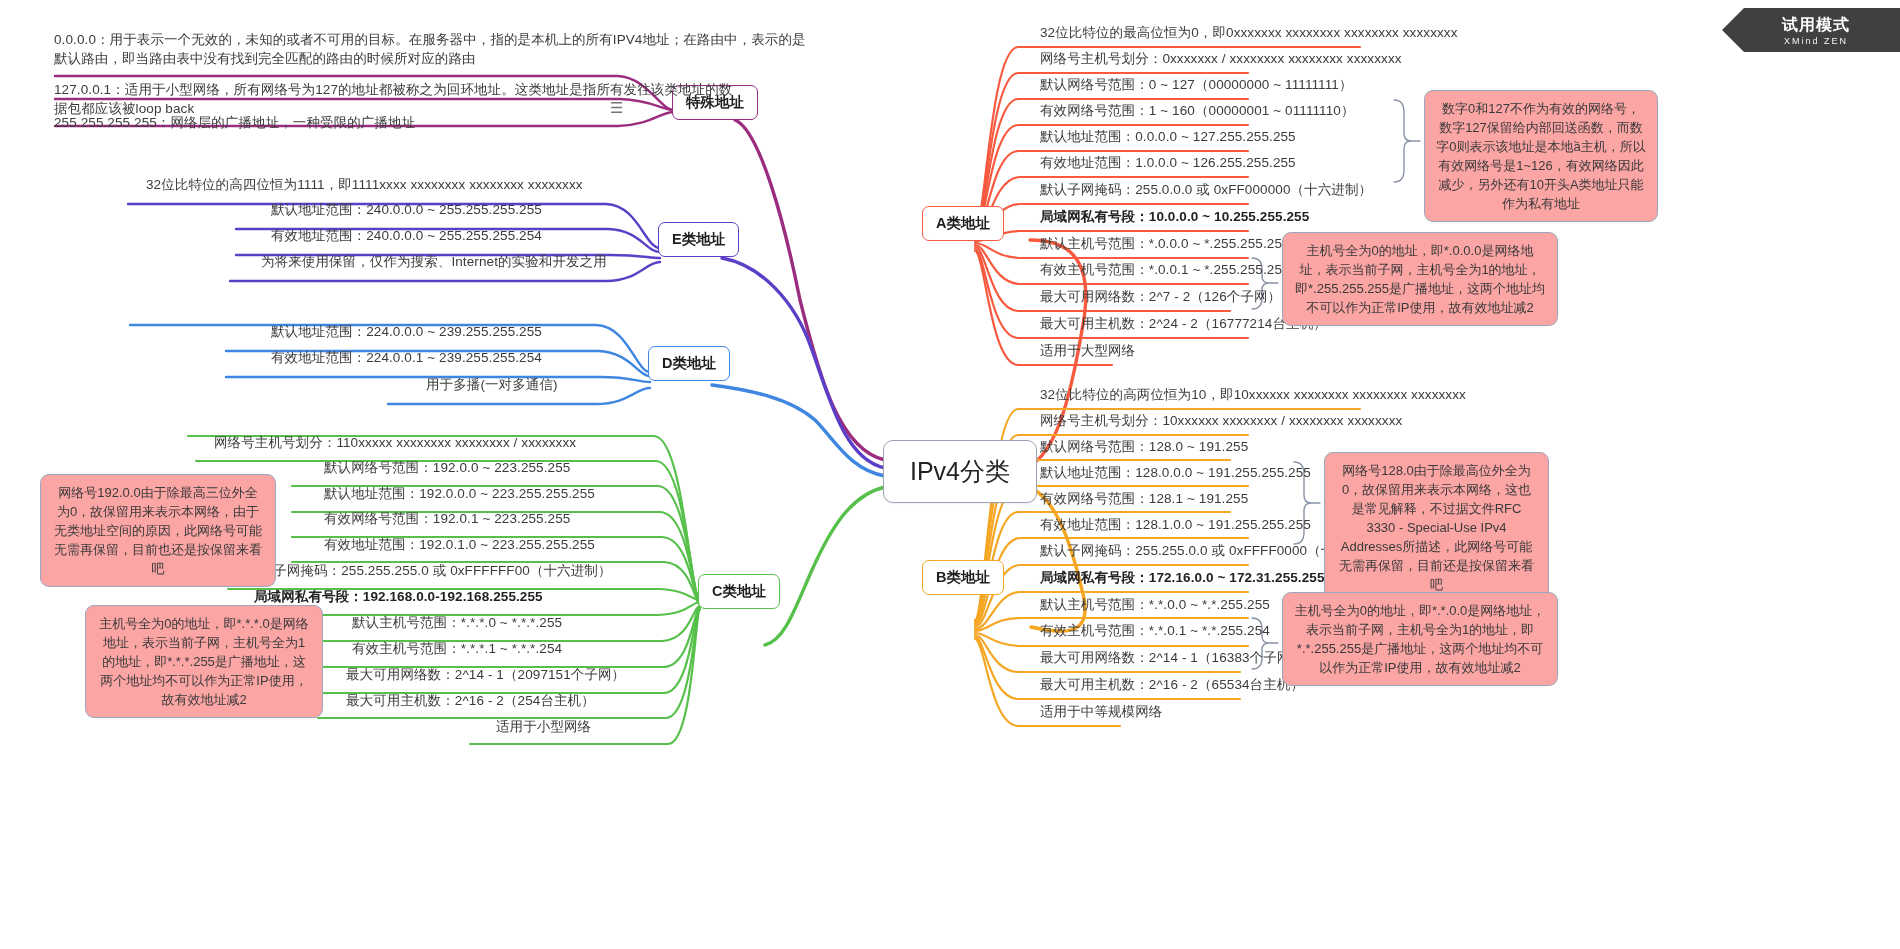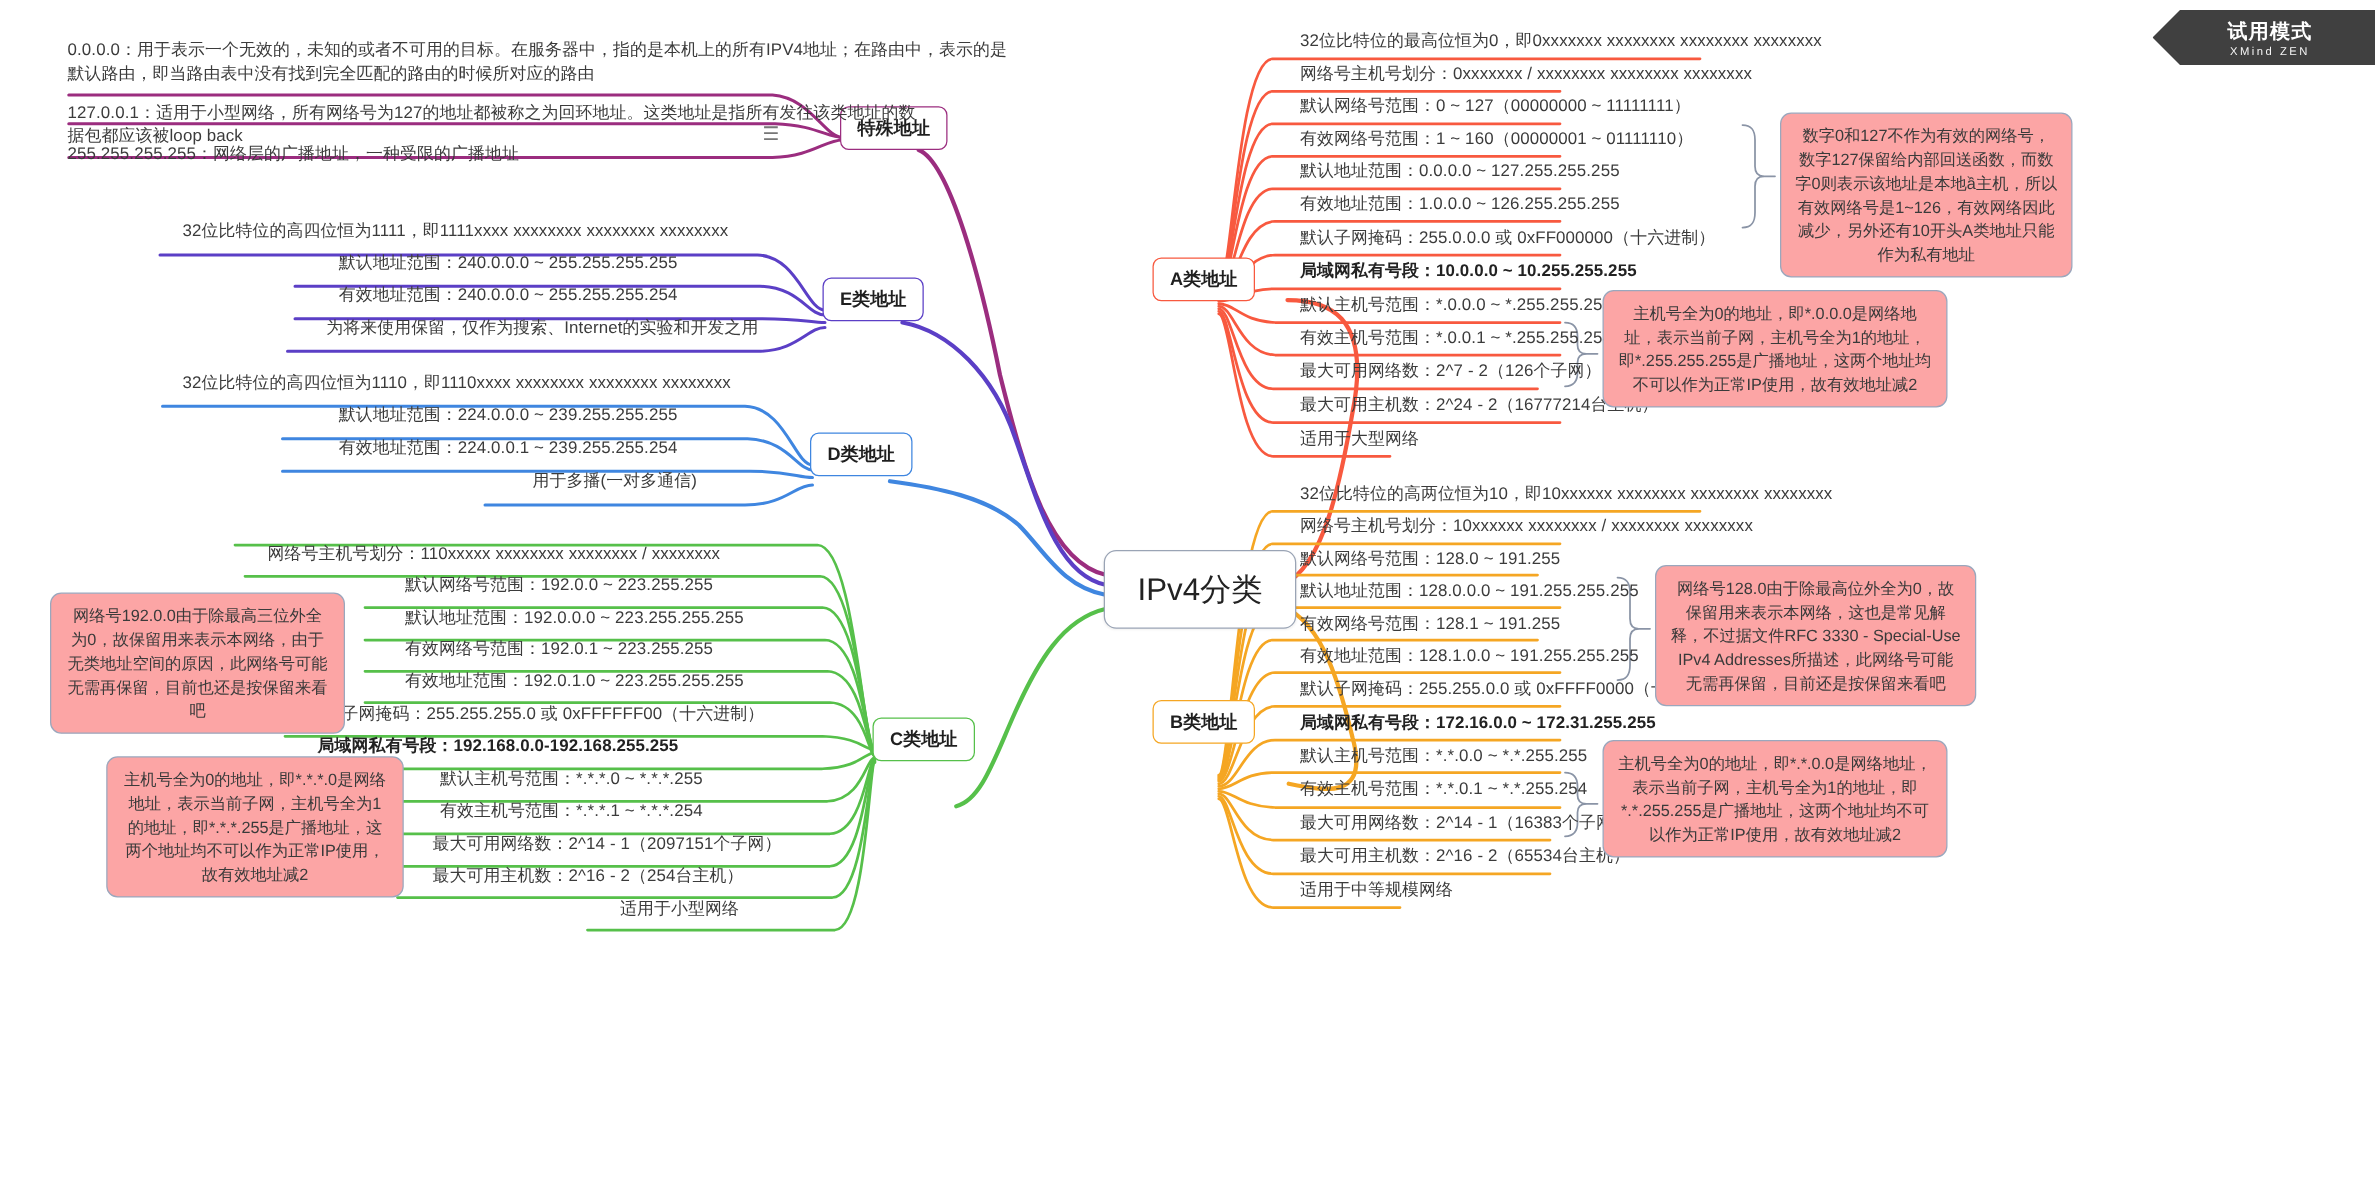--- a/index.html
+++ b/index.html
@@ -160,21 +160,20 @@
   <div class="leaf wrap" style="left:48px; top:28px; width:775px; white-space:normal;">0.0.0.0：用于表示一个无效的，未知的或者不可用的目标。在服务器中，指的是本机上的所有IPV4地址；在路由中，表示的是默认路由，即当路由表中没有找到完全匹配的路由的时候所对应的路由</div>
   <div class="leaf wrap" style="left:48px; top:78px; width:700px;">127.0.0.1：适用于小型网络，所有网络号为127的地址都被称之为回环地址。这类地址是指所有发往该类地址的数据包都应该被loop back</div>
   <div class="leaf" style="left:48px; top:112px;">255.255.255.255：网络层的广播地址，一种受限的广播地址</div>
   <div class="note-icon" style="left:610px; top:100px;">☰</div>
 
   <div class="leaf" style="left:140px; top:174px;">32位比特位的高四位恒为1111，即1111xxxx xxxxxxxx xxxxxxxx xxxxxxxx</div>
   <div class="leaf" style="left:265px; top:199px;">默认地址范围：240.0.0.0 ~ 255.255.255.255</div>
   <div class="leaf" style="left:265px; top:225px;">有效地址范围：240.0.0.0 ~ 255.255.255.254</div>
   <div class="leaf" style="left:255px; top:251px;">为将来使用保留，仅作为搜索、Internet的实验和开发之用</div>
 
-  <div class="leaf" style="left:140px; top:295px;">32位比特位的高四位恒为1110，即1110xxxx xxxxxxxx xxxxxxxx xxxxxxxx</div>
   <div class="leaf" style="left:265px; top:321px;">默认地址范围：224.0.0.0 ~ 239.255.255.255</div>
   <div class="leaf" style="left:265px; top:347px;">有效地址范围：224.0.0.1 ~ 239.255.255.254</div>
   <div class="leaf" style="left:420px; top:374px;">用于多播(一对多通信)</div>
 
   <div class="leaf" style="left:208px; top:432px;">网络号主机号划分：110xxxxx xxxxxxxx xxxxxxxx / xxxxxxxx</div>
   <div class="leaf" style="left:318px; top:457px;">默认网络号范围：192.0.0 ~ 223.255.255</div>
   <div class="leaf" style="left:318px; top:483px;">默认地址范围：192.0.0.0 ~ 223.255.255.255</div>
   <div class="leaf" style="left:318px; top:508px;">有效网络号范围：192.0.1 ~ 223.255.255</div>
   <div class="leaf" style="left:318px; top:534px;">有效地址范围：192.0.1.0 ~ 223.255.255.255</div>
   <div class="leaf" style="left:240px; top:560px;">默认子网掩码：255.255.255.0 或 0xFFFFFF00（十六进制）</div>
@@ -208,21 +207,21 @@
   <div class="leaf" style="left:1034px; top:540px;">默认子网掩码：255.255.0.0 或 0xFFFF0000（十六进制）</div>
   <div class="leaf b" style="left:1034px; top:567px;">局域网私有号段：172.16.0.0 ~ 172.31.255.255</div>
   <div class="leaf" style="left:1034px; top:594px;">默认主机号范围：*.*.0.0 ~ *.*.255.255</div>
   <div class="leaf" style="left:1034px; top:620px;">有效主机号范围：*.*.0.1 ~ *.*.255.254</div>
   <div class="leaf" style="left:1034px; top:647px;">最大可用网络数：2^14 - 1（16383个子网）</div>
   <div class="leaf" style="left:1034px; top:674px;">最大可用主机数：2^16 - 2（65534台主机）</div>
   <div class="leaf" style="left:1034px; top:701px;">适用于中等规模网络</div>
 
   <div class="callout" style="left:1424px; top:90px; width:234px;">数字0和127不作为有效的网络号，数字127保留给内部回送函数，而数字0则表示该地址是本地ầ主机，所以有效网络号是1~126，有效网络因此减少，另外还有10开头A类地址只能作为私有地址</div>
   <div class="callout" style="left:1282px; top:232px; width:276px;">主机号全为0的地址，即*.0.0.0是网络地址，表示当前子网，主机号全为1的地址，即*.255.255.255是广播地址，这两个地址均不可以作为正常IP使用，故有效地址减2</div>
-  <div class="callout" style="left:1324px; top:452px; width:257px;">网络号128.0由于除最高位外全为0，故保留用来表示本网络，这也是常见解释，不过据文件RFC 3330 - Special-Use IPv4 Addresses所描述，此网络号可能无需再保留，目前还是按保留来看吧</div>
+  <div class="callout" style="left:1324px; top:452px; width:225px;">网络号128.0由于除最高位外全为0，故保留用来表示本网络，这也是常见解释，不过据文件RFC 3330 - Special-Use IPv4 Addresses所描述，此网络号可能无需再保留，目前还是按保留来看吧</div>
   <div class="callout" style="left:1282px; top:592px; width:276px;">主机号全为0的地址，即*.*.0.0是网络地址，表示当前子网，主机号全为1的地址，即*.*.255.255是广播地址，这两个地址均不可以作为正常IP使用，故有效地址减2</div>
   <div class="callout" style="left:40px; top:474px; width:236px;">网络号192.0.0由于除最高三位外全为0，故保留用来表示本网络，由于无类地址空间的原因，此网络号可能无需再保留，目前也还是按保留来看吧</div>
   <div class="callout" style="left:85px; top:605px; width:238px;">主机号全为0的地址，即*.*.*.0是网络地址，表示当前子网，主机号全为1的地址，即*.*.*.255是广播地址，这两个地址均不可以作为正常IP使用，故有效地址减2</div>
 
   <div class="ribbon">
     <div class="t1">试用模式</div>
     <div class="t2">XMind ZEN</div>
   </div>
 
 </div>

